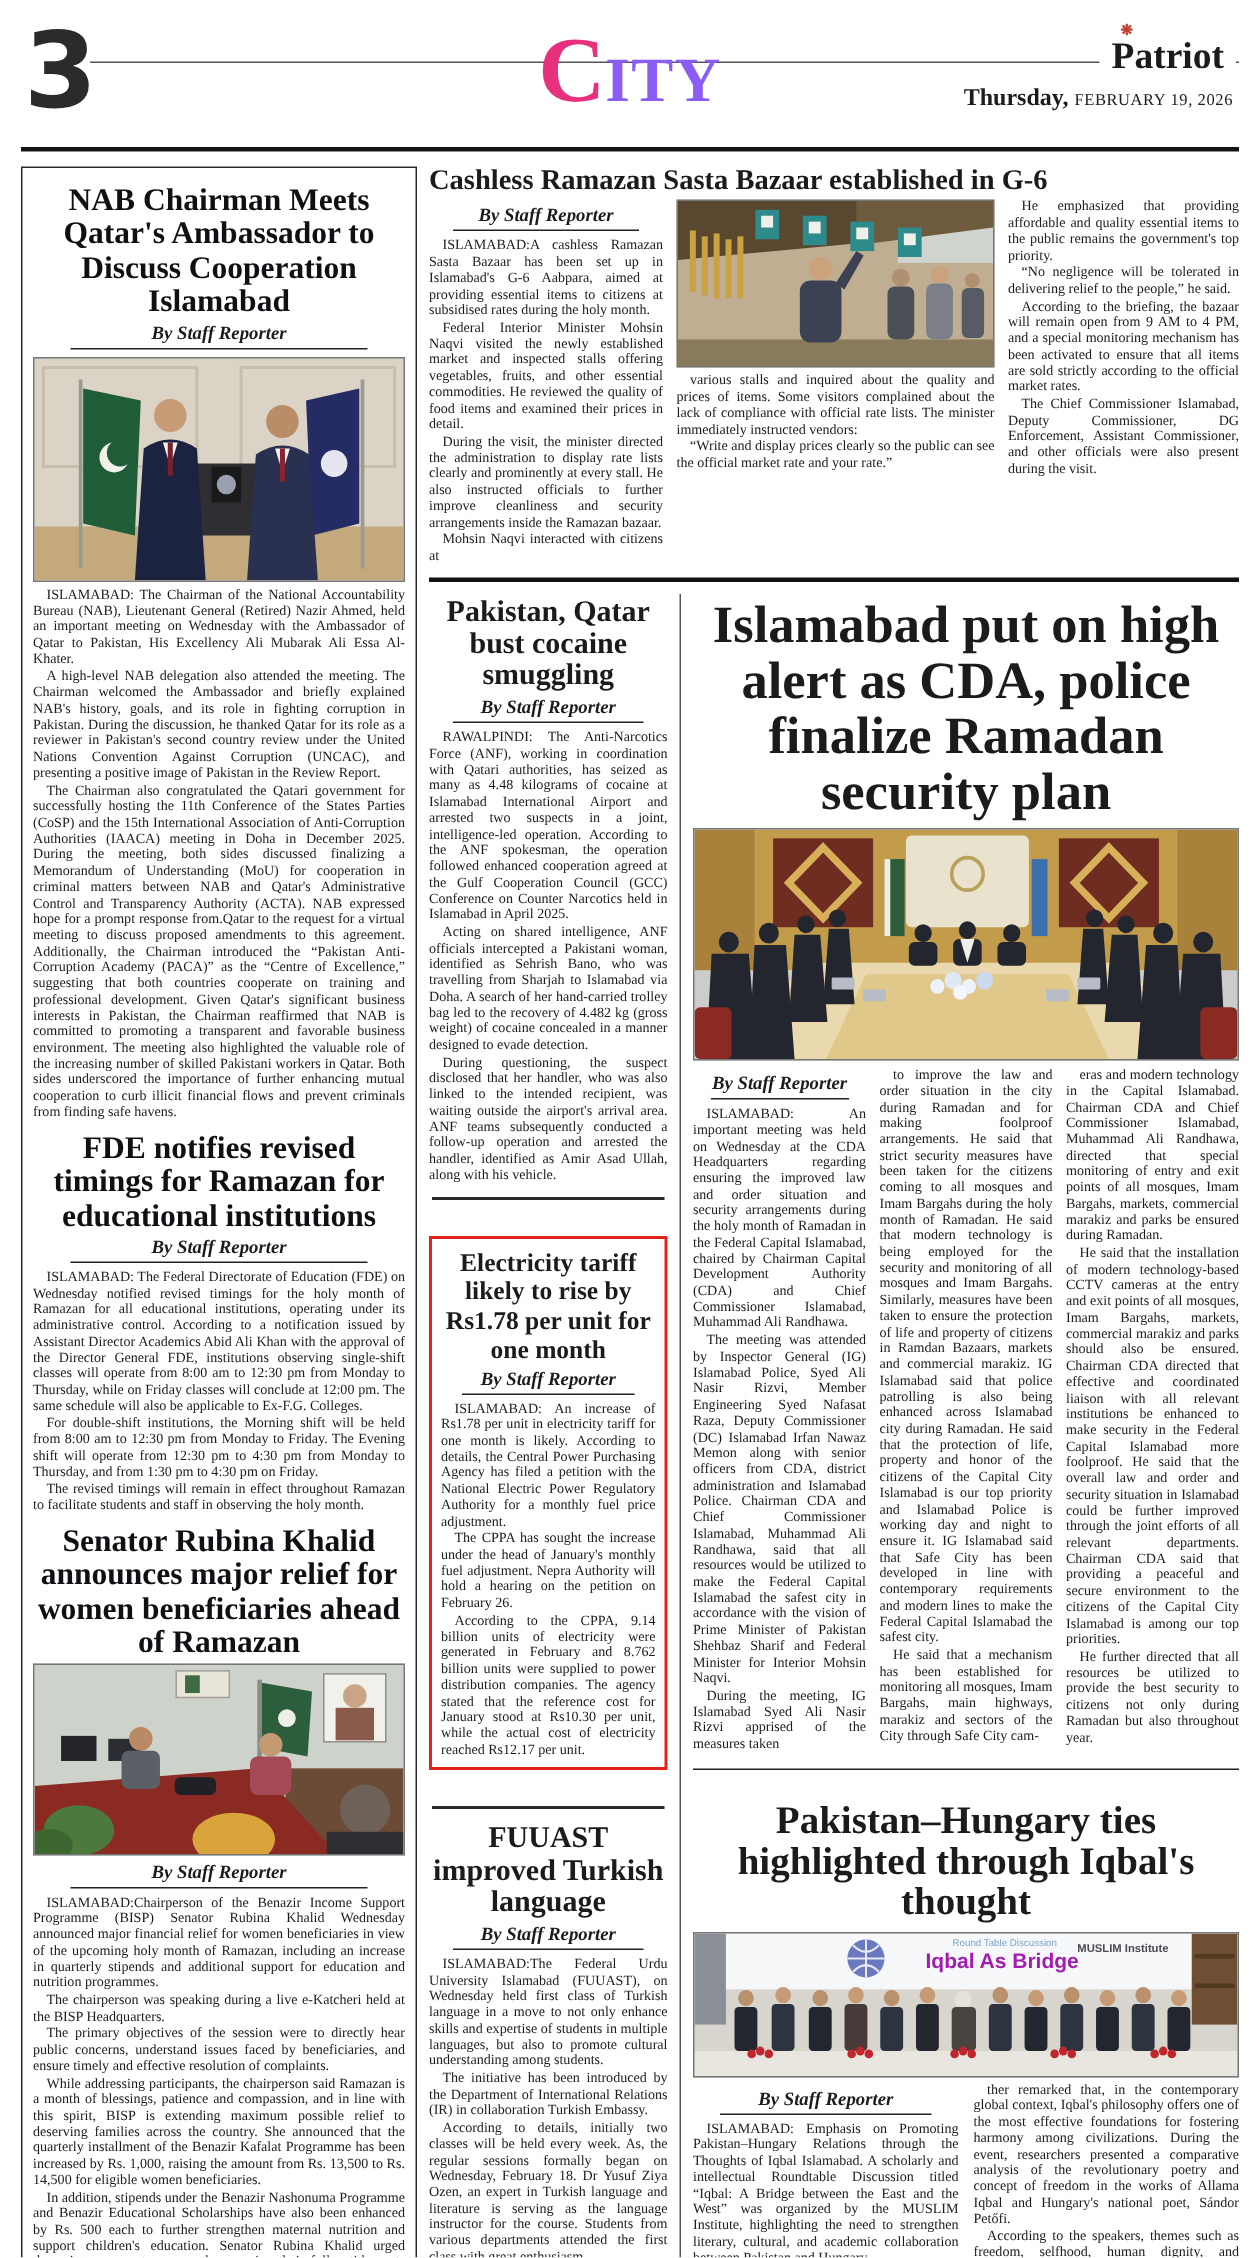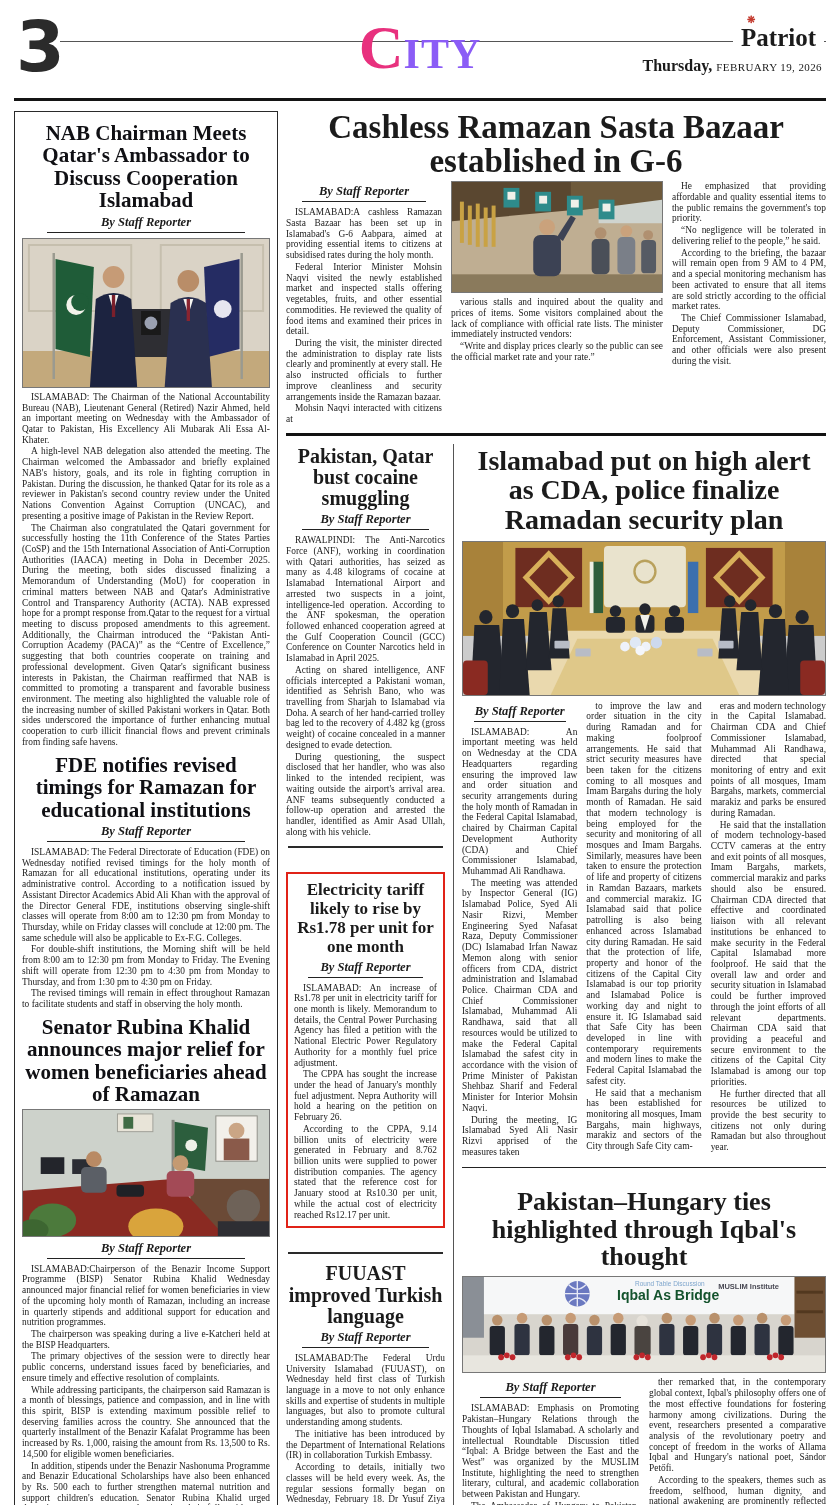--- a/index.html
+++ b/index.html
@@ -37,37 +37,37 @@
   .alert-cols { display:flex; gap:9px; }
   .acol { flex:1; min-width:0; }
   .hung-cols { display:flex; gap:10px; }
   .hcol { flex:1; min-width:0; }
   .story-sep { border-top:2px solid #2a2a2a; margin:9px 2px; }
   .red-box { border:2.5px solid var(--alert-red,#e02318); padding:5px 6px; margin:24px 0; }
   .hr-thin { border-top:1.5px solid #222; margin:9px 0 3px; }
 
   
   .h-md { font-size:21px; line-height:1.07; text-align:center; margin:6px 2px 2px; color:#101014; }
-  .h-bazaar { font-size:33px; line-height:1.02; text-align:center; margin:0 0 3px; }
+  .h-bazaar { font-size:19px; line-height:1.02; text-align:left; margin:0 0 3px; }
   .h-sm { font-size:20px; line-height:1.06; text-align:center; margin:2px 0; }
   .h-red { font-size:17px; line-height:1.12; text-align:center; margin:1px 0; }
-  .h-alert { font-size:28px; line-height:1.06; text-align:center; margin:2px 0 6px; }
+  .h-alert { font-size:35px; line-height:1.06; text-align:center; margin:2px 0 6px; }
   .h-hungary { font-size:26px; line-height:1.05; text-align:center; margin:20px 0 6px; }
   .byline { font-size:12.5px; font-weight:bold; font-style:italic; text-align:center;
             width:80%; margin:3px auto 5px; padding-bottom:2px; border-bottom:1.5px solid #222; }
   .bp { font-size:9.4px; line-height:1.14; text-align:justify; text-indent:9px; margin:0 0 1px; }
 
   
   .photo { position:relative; border:1px solid #777; background:#ccc; overflow:hidden; margin:3px 0 4px; }
   .photo svg { display:block; width:100%; height:100%; }
   .ph-nab { height:150px; } .ph-bisp { height:128px; } .ph-bazaar { height:112px; margin-top:0; }
   .ph-alert { height:155px; margin:0 0 5px; } .ph-hungary { height:97px; margin:0 0 4px; }
   .hp-overlay { position:absolute; font-family:"Liberation Sans",sans-serif; white-space:nowrap; }
   .hp-disc { top:3px; left:172px; font-size:6.5px; color:#7fa6cd; }
-  .hp-title { top:10px; left:154px; font-size:14px; font-weight:bold; color:#14532d; }
+  .hp-title { top:10px; left:154px; font-size:14px; font-weight:bold; color:#a21caf; }
   .hp-org { top:5px; right:46px; font-size:7.5px; font-weight:bold; color:#4a4a55; }
 </style>
 </head>
 <body>
 
 <div class="page">
 
   <header>
     <div class="page-num">3</div>
     <div class="header-line"></div>
@@ -241,21 +241,21 @@
             <p class="bp">RAWALPINDI: The Anti-Narcotics Force (ANF), working in coordination with Qatari authorities, has seized as many as 4.48 kilograms of cocaine at Islamabad International Airport and arrested two suspects in a joint, intelligence-led operation. According to the ANF spokesman, the operation followed enhanced cooperation agreed at the Gulf Cooperation Council (GCC) Conference on Counter Narcotics held in Islamabad in April 2025.</p>
             <p class="bp">Acting on shared intelligence, ANF officials intercepted a Pakistani woman, identified as Sehrish Bano, who was travelling from Sharjah to Islamabad via Doha. A search of her hand-carried trolley bag led to the recovery of 4.482 kg (gross weight) of cocaine concealed in a manner designed to evade detection.</p>
             <p class="bp">During questioning, the suspect disclosed that her handler, who was also linked to the intended recipient, was waiting outside the airport's arrival area. ANF teams subsequently conducted a follow-up operation and arrested the handler, identified as Amir Asad Ullah, along with his vehicle.</p>
           </article>
 
           <div class="story-sep"></div>
 
           <article class="red-box">
             <h2 class="h-red">Electricity tariff likely to rise by Rs1.78 per unit for one month</h2>
             <div class="byline">By Staff Reporter</div>
-            <p class="bp">ISLAMABAD: An increase of Rs1.78 per unit in electricity tariff for one month is likely. Memorandum to details, the Central Power Purchasing Agency has filed a petition with the National Electric Power Regulatory Authority for a monthly fuel price adjustment.</p>
+            <p class="bp">ISLAMABAD: An increase of Rs1.78 per unit in electricity tariff for one month is likely. According to details, the Central Power Purchasing Agency has filed a petition with the National Electric Power Regulatory Authority for a monthly fuel price adjustment.</p>
             <p class="bp">The CPPA has sought the increase under the head of January's monthly fuel adjustment. Nepra Authority will hold a hearing on the petition on February 26.</p>
             <p class="bp">According to the CPPA, 9.14 billion units of electricity were generated in February and 8.762 billion units were supplied to power distribution companies. The agency stated that the reference cost for January stood at Rs10.30 per unit, while the actual cost of electricity reached Rs12.17 per unit.</p>
           </article>
 
           <div class="story-sep"></div>
 
           <article>
             <h2 class="h-sm">FUUAST improved Turkish language</h2>
             <div class="byline">By Staff Reporter</div>
             <p class="bp">ISLAMABAD:The Federal Urdu University Islamabad (FUUAST), on Wednesday held first class of Turkish language in a move to not only enhance skills and expertise of students in multiple languages, but also to promote cultural understanding among students.</p>

